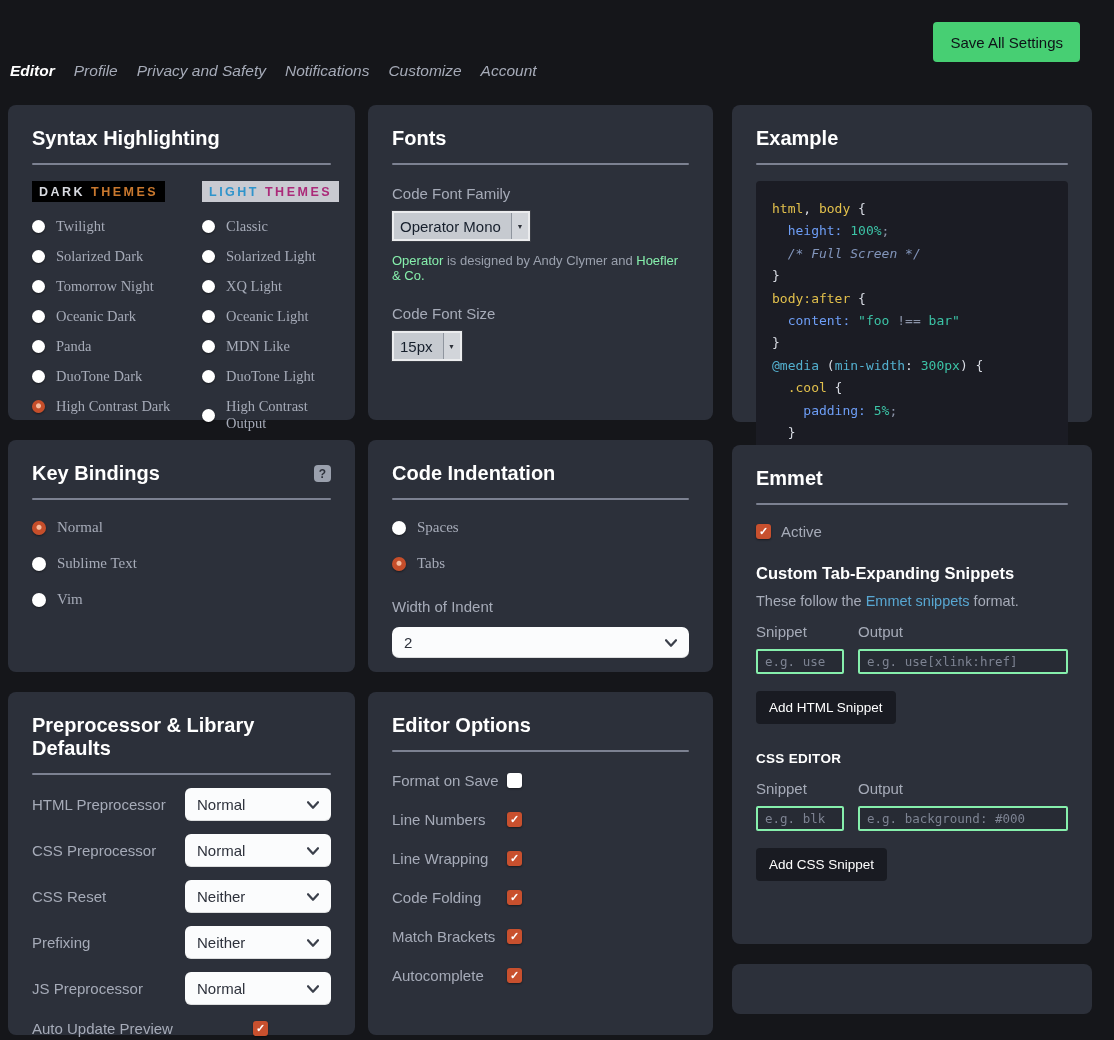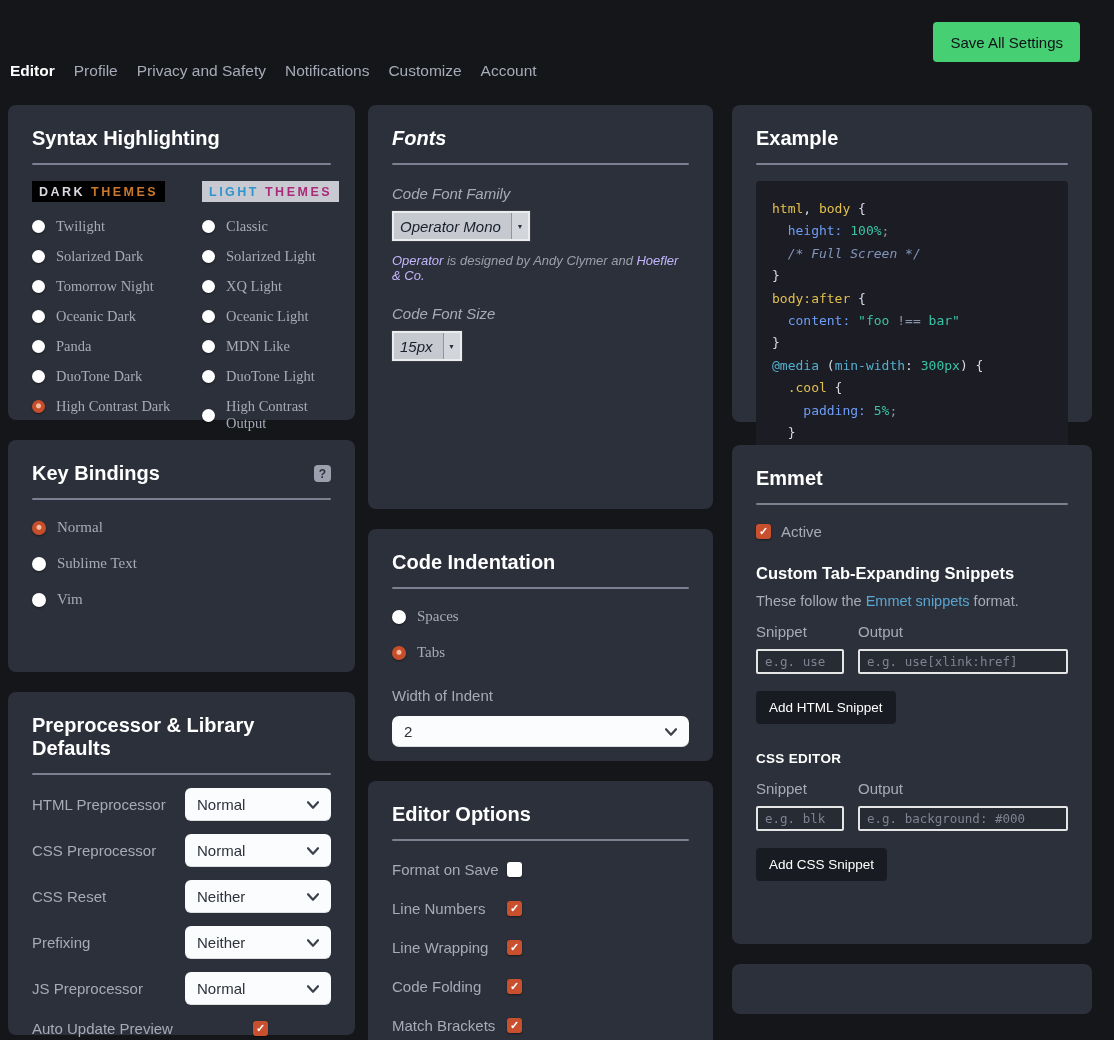--- a/index.html
+++ b/index.html
@@ -4,34 +4,34 @@
 <style>
   html,body{margin:0;padding:0;background:#15161a;}
   .page{position:relative;width:1114px;height:1040px;background:#15161a;overflow:hidden;
         font-family:"Liberation Sans",sans-serif;-webkit-font-smoothing:antialiased;}
 
   
   .save-btn{position:absolute;top:22px;right:34px;height:40px;background:#47cf73;color:#0e1217;
             font-size:15px;border:none;border-radius:4px;padding:0 17px;cursor:pointer;
             font-family:"Liberation Sans",sans-serif;}
   .tabs{position:absolute;top:62px;left:10px;display:flex;gap:19px;font-size:15.5px;color:#a6abb8;}
-  .tab{cursor:pointer;}
+  .tab{cursor:pointer;font-style:italic;}
   .tab.active{color:#ffffff;font-weight:bold;}
 
   
   .cols{position:absolute;top:105px;left:8px;display:flex;align-items:flex-start;}
   .col{display:flex;flex-direction:column;}
   .col1{width:347px;margin-right:13px;}
   .col2{width:345px;margin-right:19px;}
   .col3{width:360px;}
   .panel{background:#2c303a;border-radius:8px;padding:16px 24px;box-sizing:border-box;margin-bottom:20px;}
   .p-syntax{height:315px;}
   .p-keys{height:232px;}
   .p-pre{height:343px;}
-  .p-fonts{height:404px;font-style:italic;}
+  .p-fonts{height:315px;}
   .p-indent{height:232px;}
   .p-editor{height:343px;}
   .p-example{height:317px;margin-bottom:23px;}
   .p-emmet{height:499px;}
   .p-sliver{height:50px;margin-bottom:0;}
   .panel-title{color:#fff;font-size:20px;font-weight:bold;margin:6px 0 13px;}
   .title-row{display:flex;align-items:center;justify-content:space-between;margin:6px 0 13px;}
   .title-row .panel-title{margin:0;}
   .divider{height:2px;background:#7c8191;border-radius:1px;}
 
@@ -78,21 +78,21 @@
 
   
   .classic-select{display:inline-flex;align-items:stretch;background:#c6cad0;border:2px solid #ebecee;
         outline:1px solid #3a3d45;color:#161f2c;font-size:15px;height:26px;box-sizing:content-box;
         margin-top:9px;cursor:pointer;}
   .classic-select .cval{display:flex;align-items:center;padding:0 10px 0 6px;}
   .classic-select .cbtn{width:16px;background:#d2d5da;border-left:1px solid #8f959e;display:flex;
         align-items:center;justify-content:center;}
   .classic-select .cbtn::after{content:"▼";font-size:7px;color:#2c3038;}
   .note{margin-top:12px;font-size:13px;color:#9aa0ad;}
-  .note a{color:#c4b5fd;text-decoration:none;cursor:pointer;}
+  .note a{color:#86efac;text-decoration:none;cursor:pointer;}
 
   
   .code-block{margin-top:16px;background:#1b1c24;border-radius:4px;padding:17px 16px;
               font-family:"DejaVu Sans Mono",monospace;font-size:13px;line-height:22.4px;}
   .code-line{white-space:pre;}
   .tok-sel{color:#e2c04c;}
   .tok-prop{color:#6e9ef7;}
   .tok-val{color:#3cc3a6;}
   .tok-com{color:#8295bb;font-style:italic;}
   .tok-pun{color:#d9dce4;}
@@ -106,21 +106,21 @@
 
   
   .active-row{display:flex;align-items:center;gap:10px;margin-top:18px;color:#a6abb8;font-size:15px;}
   .sub-heading{color:#fff;font-size:16.5px;font-weight:bold;margin-top:24px;}
   .em-note{margin-top:10px;color:#a6abb8;font-size:14.5px;}
   .em-note a{color:#58a7d2;text-decoration:none;cursor:pointer;}
   .sec-heading{color:#fff;font-size:13.5px;font-weight:bold;margin-top:27px;letter-spacing:.3px;}
   .snip-labels{display:flex;margin-top:14px;color:#a6abb8;font-size:15px;}
   .snip-labels .c1{width:102px;flex:none;}
   .snip-inputs{display:flex;margin-top:9px;gap:14px;}
-  .snip-input{background:#272b34;border:2px solid #e5e5e5;border-radius:2px;height:25px;
+  .snip-input{background:#272b34;border:2px solid #86efac;border-radius:2px;height:25px;
         box-sizing:border-box;color:#aeb4c2;font-family:"DejaVu Sans Mono",monospace;font-size:12.5px;
         padding:0 7px;}
   .snip-input::placeholder{color:#7d8392;opacity:1;}
   .snip-input.small{width:88px;}
   .snip-input.large{width:210px;}
   .dark-btn{background:#191b22;color:#fff;font-size:13.5px;border:none;border-radius:4px;
         padding:9px 13px;margin-top:17px;cursor:pointer;font-family:"Liberation Sans",sans-serif;}
 </style>
 </head>
 <body>

